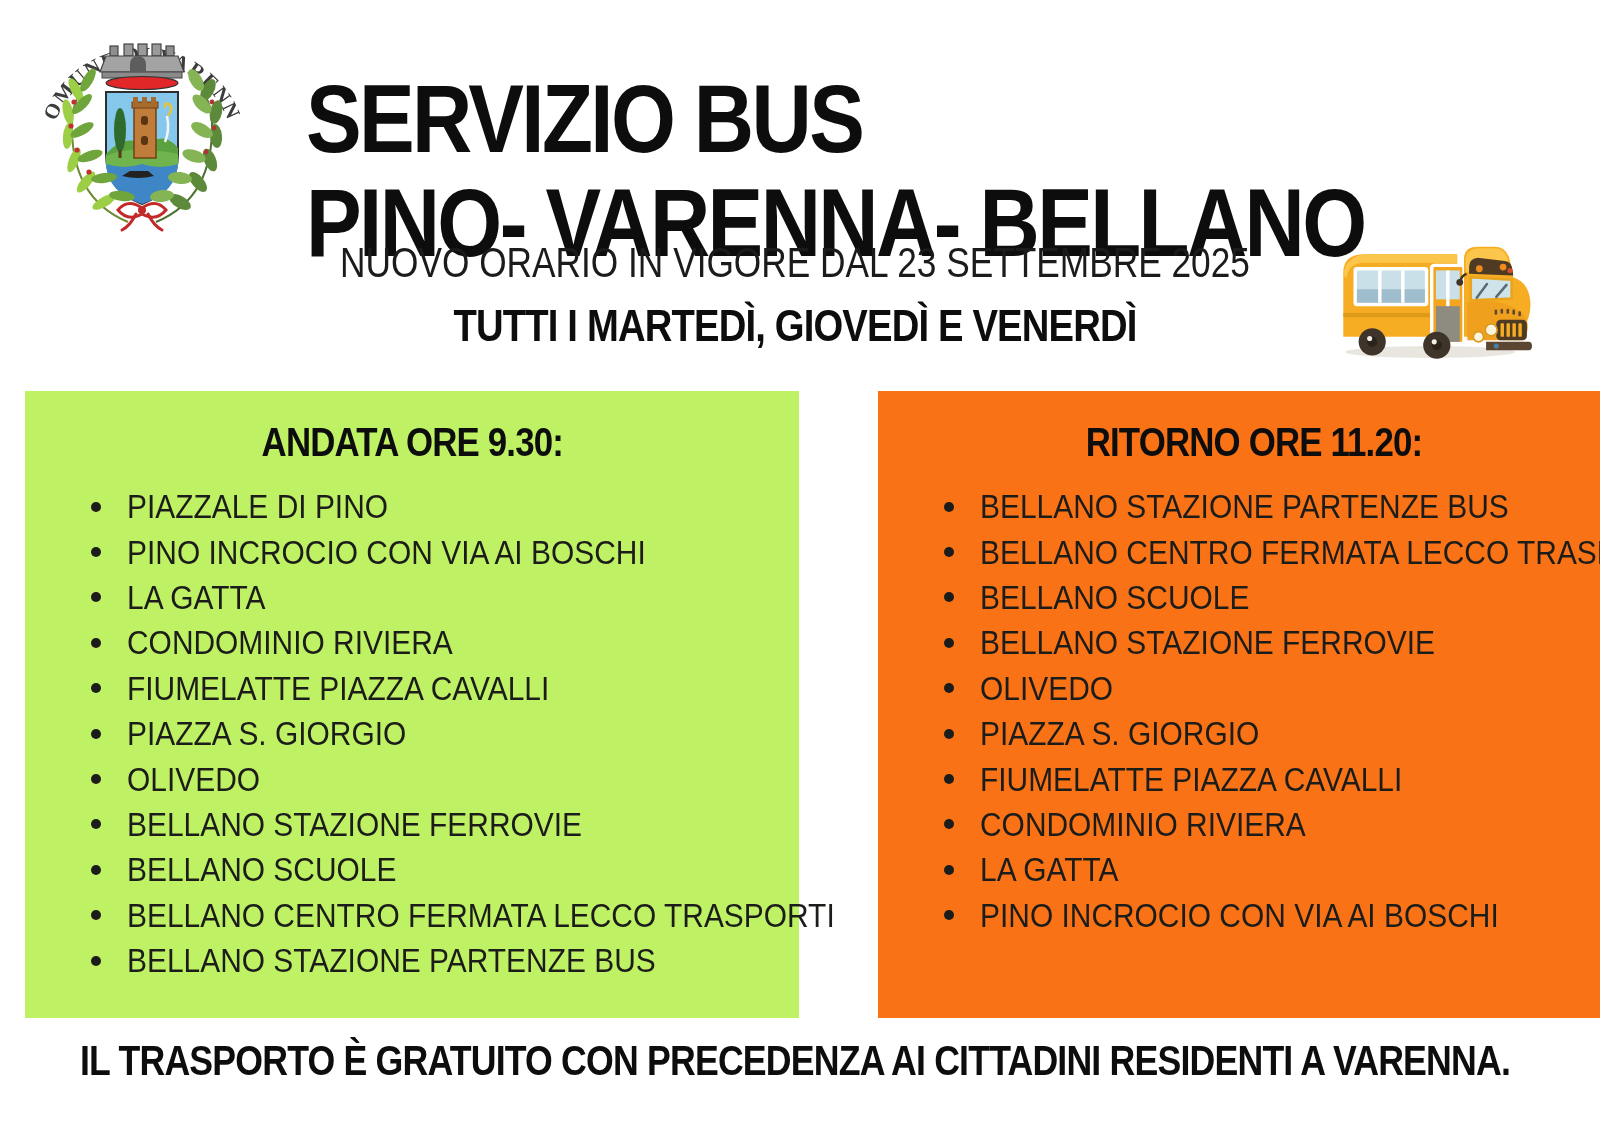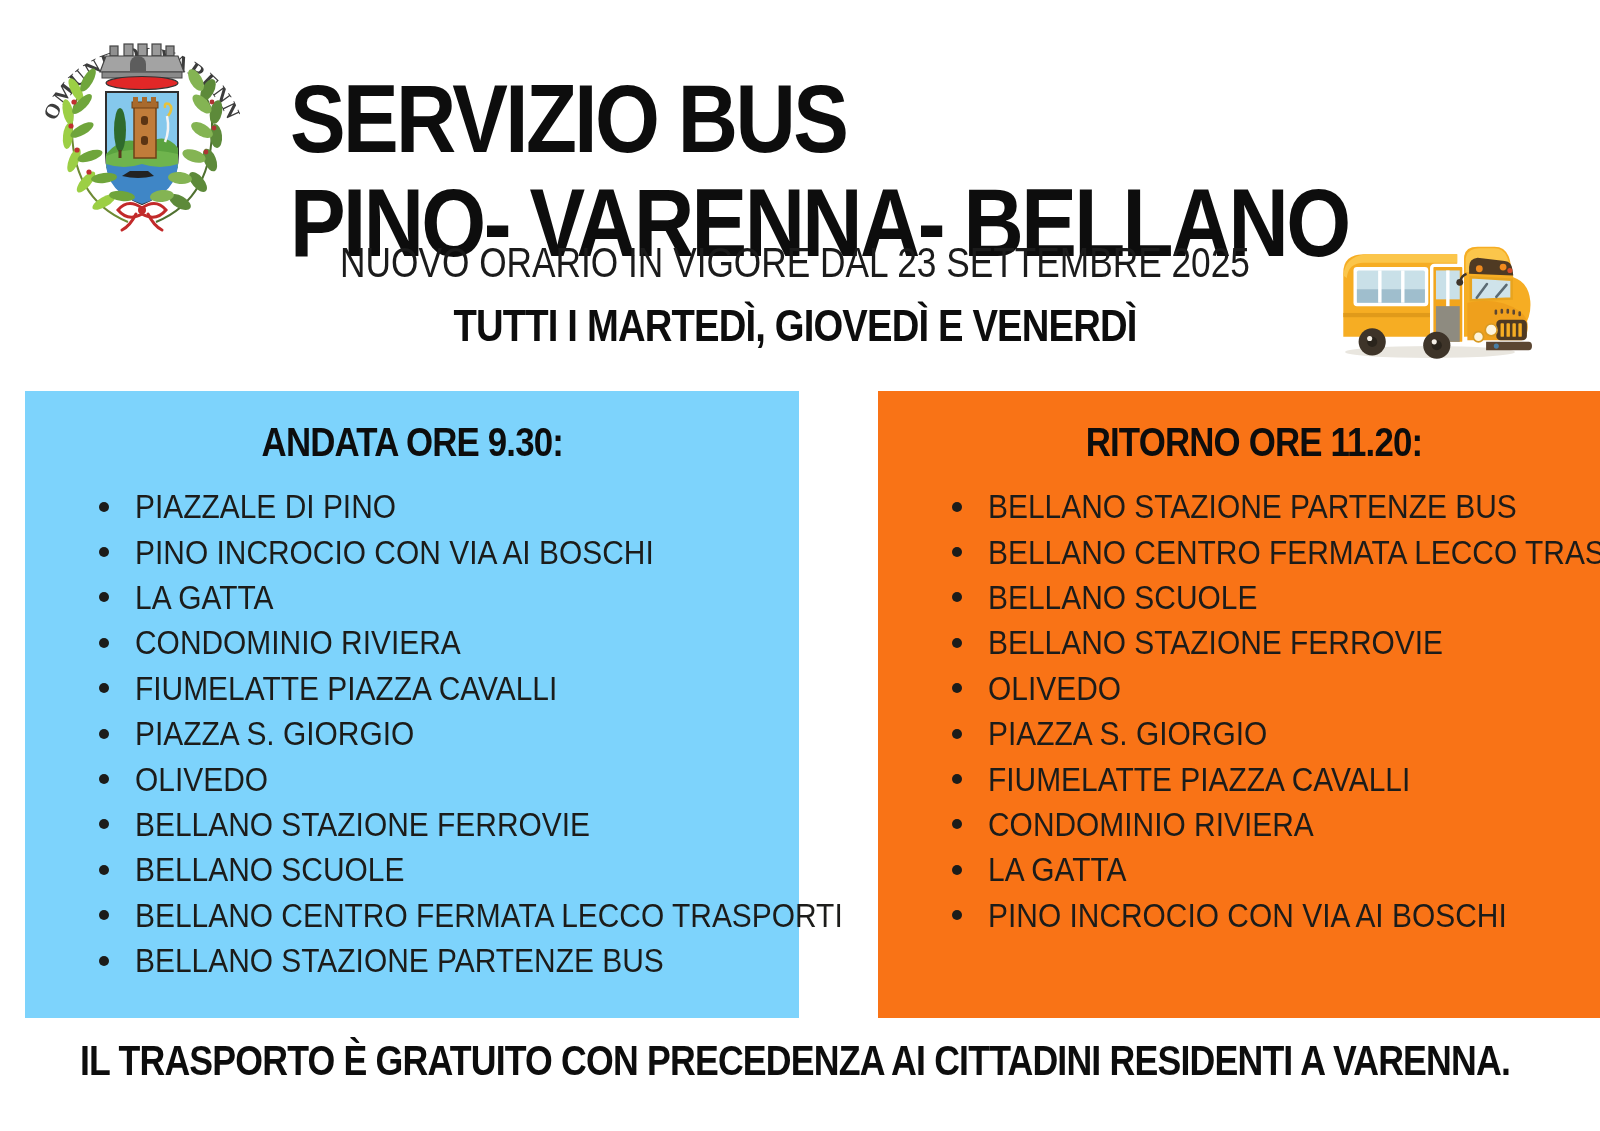--- a/index.html
+++ b/index.html
@@ -7,47 +7,47 @@
     width:1600px;height:1131px;position:relative;overflow:hidden;
     font-family:"Liberation Sans", sans-serif;color:#111;
   }
   .cond-left{display:inline-block;white-space:nowrap;transform:scaleX(.86);transform-origin:left center;}
 
   
   .crest{position:absolute;left:44px;top:4px;width:196px;height:236px;}
 
   
   .title{
-    position:absolute;left:290px;top:2px;width:1260px;
+    position:absolute;left:306px;top:2px;width:1260px;
     font-weight:900;font-size:97px;line-height:104px;letter-spacing:-3px;color:#0d0d0d;
   }
   
   .subtitle{
     position:absolute;left:795px;top:238px;
     font-weight:400;font-size:43px;letter-spacing:0px;color:#1b1b1b;
     transform:translateX(-50%) scaleX(.82);white-space:nowrap;
   }
   .days{
     position:absolute;left:795px;top:300px;
     font-weight:900;font-size:45px;letter-spacing:-1px;color:#0d0d0d;
     transform:translateX(-50%) scaleX(.85);white-space:nowrap;
   }
   
   .bus{position:absolute;left:1328px;top:214px;width:204px;height:152px;}
 
   
   .panel{position:absolute;top:391px;height:627px;box-sizing:border-box;padding:20px 0 0 0;}
-  .panel.andata{left:25px;width:774px;background:#7dd3fc;}
+  .panel.andata{left:25px;width:774px;background:#bef264;}
   .panel.ritorno{left:878px;width:752px;background:#f97316;}
   .panel h2{
     margin:8px 0 18px 0;text-align:center;
     font-size:41px;font-weight:900;letter-spacing:-1px;color:#0d0d0d;
   }
   .panel h2 span{display:inline-block;transform:scaleX(.85);white-space:nowrap;}
-  .stops{list-style:none;margin:12px;padding:0 16px 0 62px;}
+  .stops{list-style:none;margin:4px;padding:0 16px 0 62px;}
   .stops li{
     display:flex;align-items:center;height:45.4px;
     font-size:34px;font-weight:400;color:#1c1c1a;
   }
   .stops li .dot{
     width:10px;height:10px;border-radius:50%;background:#1c1c1a;
     margin-right:26px;flex:0 0 auto;
   }
   .stops li .stop-label{display:inline-block;transform:scaleX(.88);transform-origin:left center;white-space:nowrap;}
 

